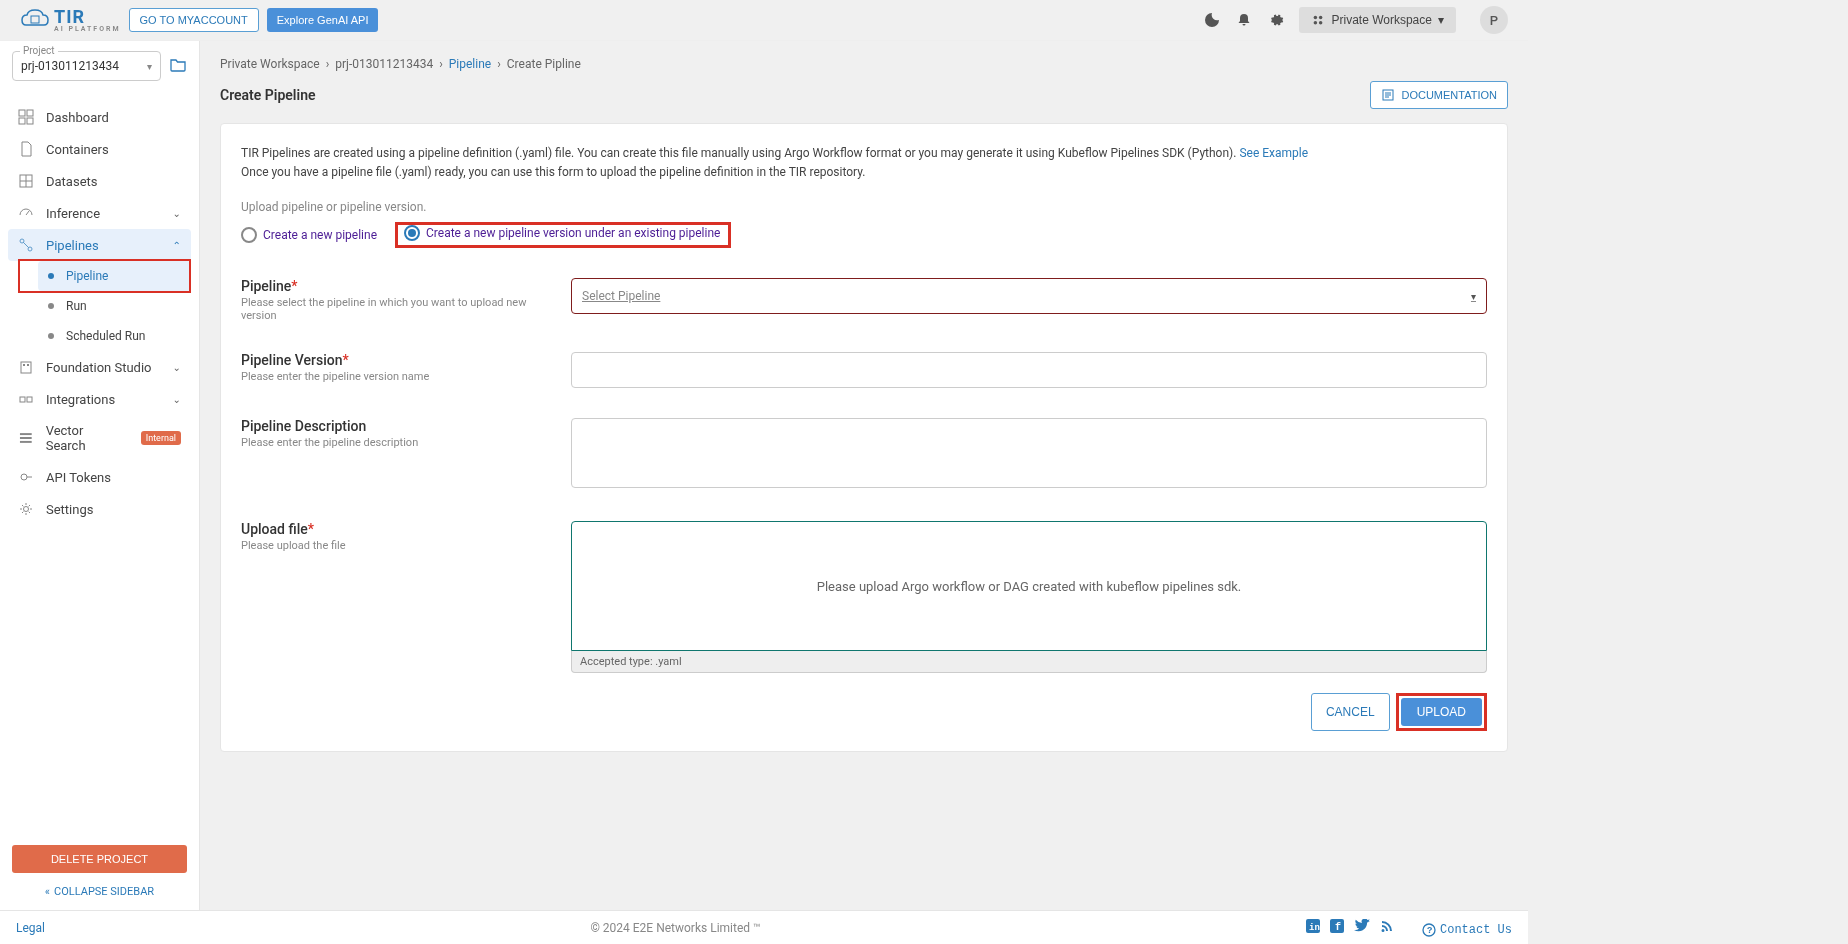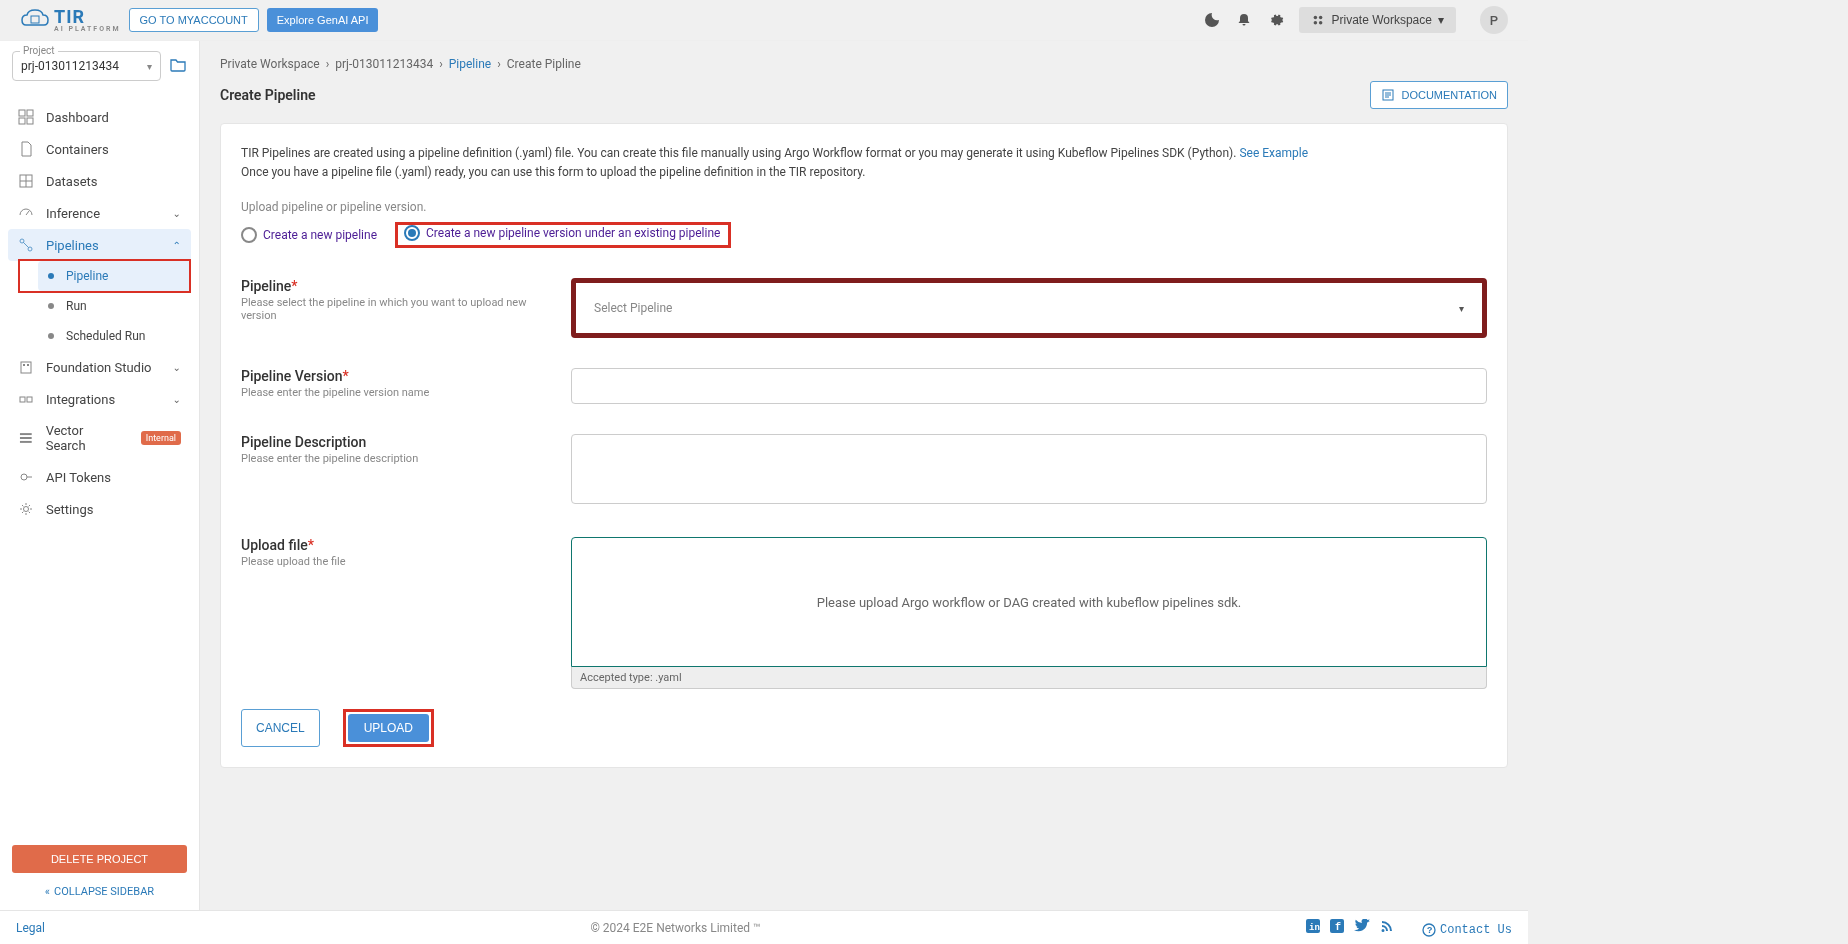--- a/index.html
+++ b/index.html
@@ -62,25 +62,25 @@
 .radio-circle.checked { border-color:#2b7ab8;}
 .radio-circle.checked::after { content:''; width:8px; height:8px; background:#2b7ab8; border-radius:50%;}
 .red-box-radio { border:3px solid #d93025; padding:0 8px 4px 6px;}
 .form-row { display:flex; gap:30px; margin-bottom:30px;}
 .form-label-col { width:300px;}
 .form-label-title { font-size:14px; font-weight:500; color:#333;}
 .form-label-desc { font-size:11px; color:#888; margin-top:2px;}
 .req { color:#d93025;}
 .form-input-col { flex:1;}
 .input-text { width:100%; border:1px solid #ccc; border-radius:4px; padding:10px; font-size:12px; color:#333; outline:none;}
-.select-box { width:100%; border:5px solid #7f1d1d; border-radius:4px; padding:18px; font-size:12px; color:#888; display:flex; justify-content:space-between; align-items:center; cursor:pointer;}
+.select-box { width:100%; border:1px solid #7f1d1d; border-radius:4px; padding:10px; font-size:12px; color:#888; display:flex; justify-content:space-between; align-items:center; cursor:pointer;text-decoration:underline;}
 .textarea-box { width:100%; border:1px solid #ccc; border-radius:4px; min-height:70px; padding:10px; font-size:12px; resize:none;}
 .upload-box { width:100%; border:1px solid #0f766e; border-radius:4px 4px 0 0; height:130px; display:flex; align-items:center; justify-content:center; color:#666; font-size:13px; cursor:pointer;}
 .upload-hint { background:#eee; border:1px solid #ccc; border-top:none; border-radius:0 0 4px 4px; padding:4px 8px; font-size:11px; color:#666;}
-.actions { display:flex; gap:23px; margin-top:20px;}
+.actions { display:flex; justify-content:flex-end; gap:6px; margin-top:20px;}
 .btn-cancel { border:1px solid #5a9fd4; color:#2b7ab8; background:#fff; padding:7px 14px; border-radius:3px; font-size:12px; cursor:pointer;}
 .btn-upload { background:#4a90d9; color:#fff; border:none; padding:7px 16px; border-radius:3px; font-size:12px; cursor:pointer;}
 .red-box-btn { border:3px solid #d93025; padding:2px;}
 
 
 .footer { height:34px; background:#fff; border-top:1px solid #e5e5e5; display:flex; align-items:center; padding:0 16px; font-size:12px; color:#666;}
 .footer-left { color:#2b7ab8; }
 .footer-center { flex:1; text-align:center; color:#888;}
 .footer-right { display:flex; align-items:flex-end; gap:8px; color:#2b7ab8;font-family:Liberation Mono, monospace;}
 .social-icons { display:flex; gap:10px; margin-right:20px;}

